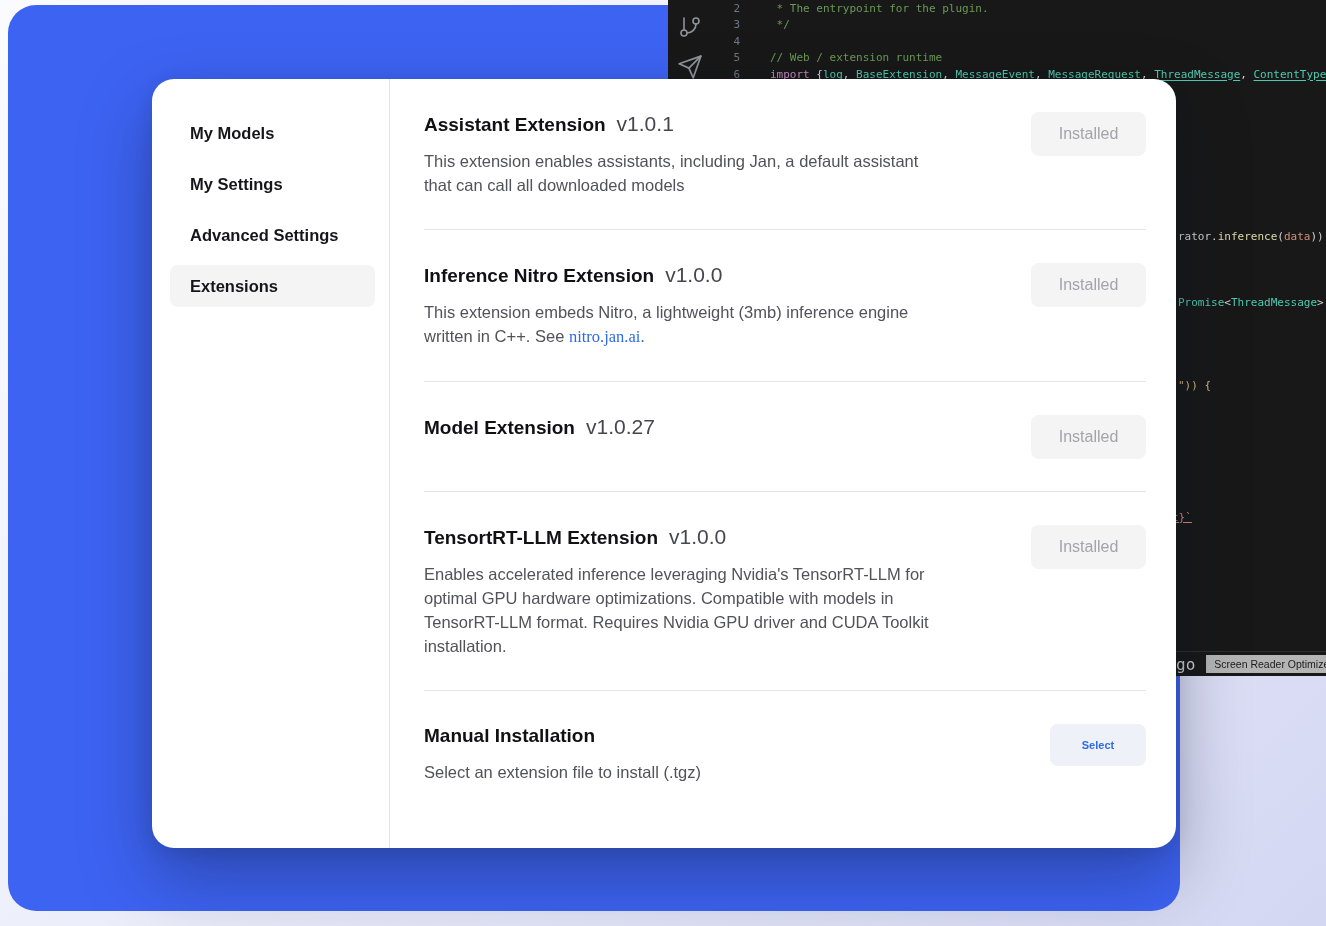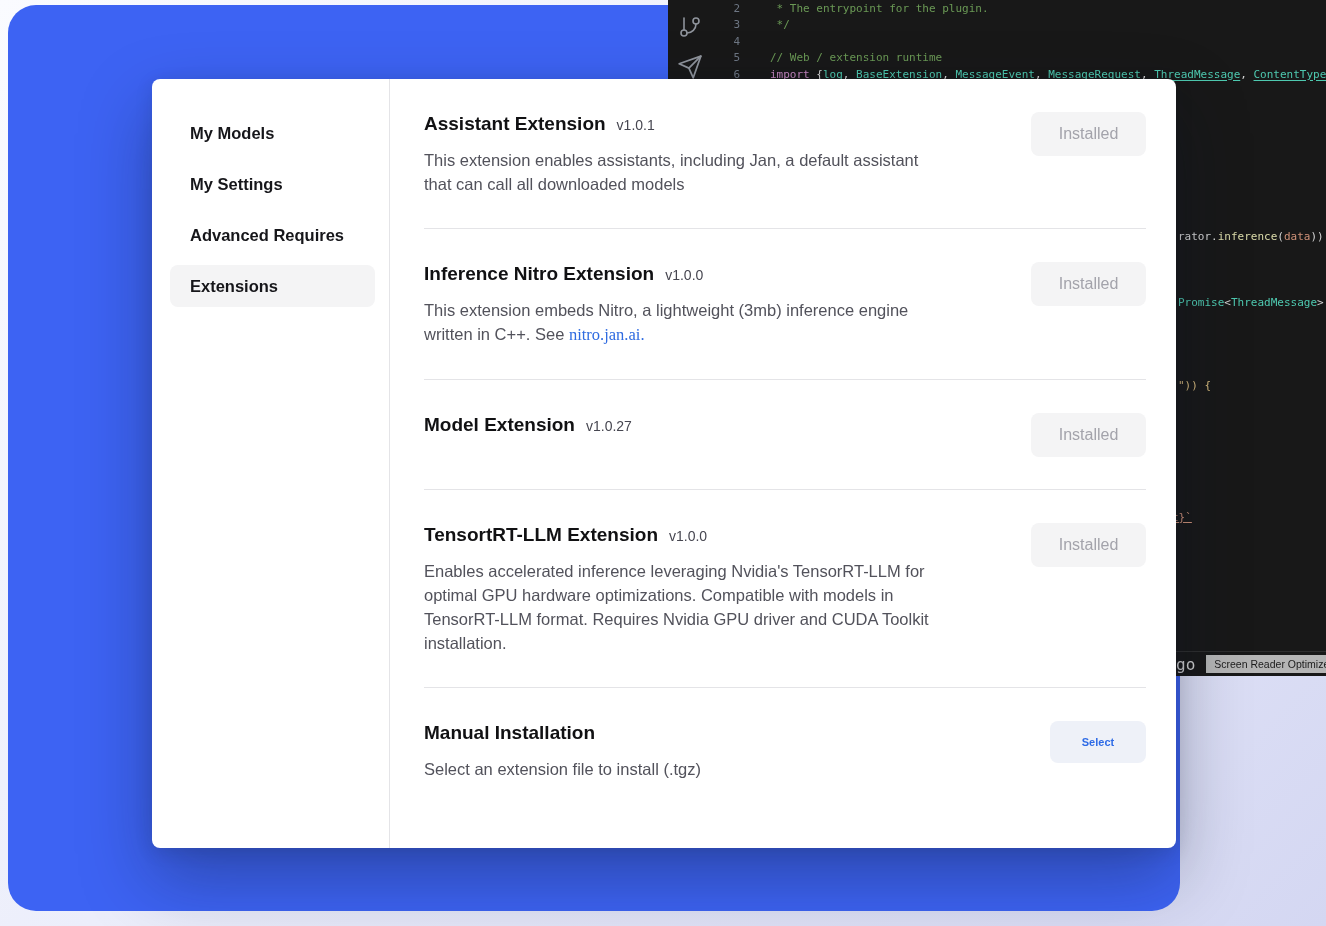--- a/index.html
+++ b/index.html
@@ -55,41 +55,41 @@
   .status-go { margin-left:508px; color:#cfcfcf; font-size:16px; }
   .status-badge {
     margin-left:11px; background:#b5b5b5; color:#1c1c1c;
     font-size:10.5px; padding:3px 8px; white-space:nowrap;
     font-family:"Liberation Sans", sans-serif;
   }
 
   
   .card {
     position:absolute; left:152px; top:79px; width:1024px; height:769px;
-    background:#ffffff; border-radius:8px; display:flex; overflow:hidden;
+    background:#ffffff; border-radius:22px; display:flex; overflow:hidden;
     box-shadow: 0 30px 70px rgba(15,23,42,.35), 0 4px 18px rgba(15,23,42,.12);
   }
   .sidebar { width:238px; border-right:1px solid #e4e4e7; padding-top:33px; flex:none; }
   .side-item {
     margin:0 14px 9px 18px; padding:0 20px; height:42px; border-radius:8px;
     display:flex; align-items:center;
     font-size:16.5px; font-weight:700; color:#16161a; cursor:pointer;
   }
   .side-item.active { background:#f4f4f5; }
 
   .content { flex:1; padding:33px 30px 0 34px; }
 
   .ext-item {
     display:flex; justify-content:space-between; align-items:flex-start;
     border-bottom:1px solid #e4e4e7; padding-bottom:32px; margin-bottom:33px;
   }
   .ext-item.last { border-bottom:none; padding-bottom:0; margin-bottom:12px; }
   .ext-title-row { display:flex; align-items:baseline; gap:11px; }
   .ext-title { font-size:19px; font-weight:700; color:#111113; line-height:24px; }
-  .ext-version { font-size:14px; color:#464650; }
+  .ext-version { font-size:21px; color:#464650; }
   .ext-desc {
     margin-top:12px; font-size:16.5px; line-height:24px; color:#52525b;
     white-space:pre-line; max-width:600px;
   }
   .ext-desc a { color:#2f6be0; text-decoration:none; cursor:pointer;font-family:Liberation Serif, serif; }
 
   .btn {
     border:none; border-radius:8px; display:flex; align-items:center; justify-content:center;
     font-family:"Liberation Sans", sans-serif; flex:none; cursor:pointer;
   }
@@ -149,21 +149,21 @@
     <span class="status-go">go</span>
     <span class="status-badge">Screen Reader Optimized</span>
   </div>
 </div>
 
 <div class="card">
 
   <nav class="sidebar">
     <div class="side-item">My Models</div>
     <div class="side-item">My Settings</div>
-    <div class="side-item">Advanced Requires</div>
+    <div class="side-item">Advanced Settings</div>
     <div class="side-item active">Extensions</div>
   </nav>
 
   <main class="content">
 
     <section class="ext-item">
       <div class="ext-info">
         <div class="ext-title-row">
           <h2 class="ext-title">Assistant Extension</h2>
           <span class="ext-version">v1.0.1</span>

